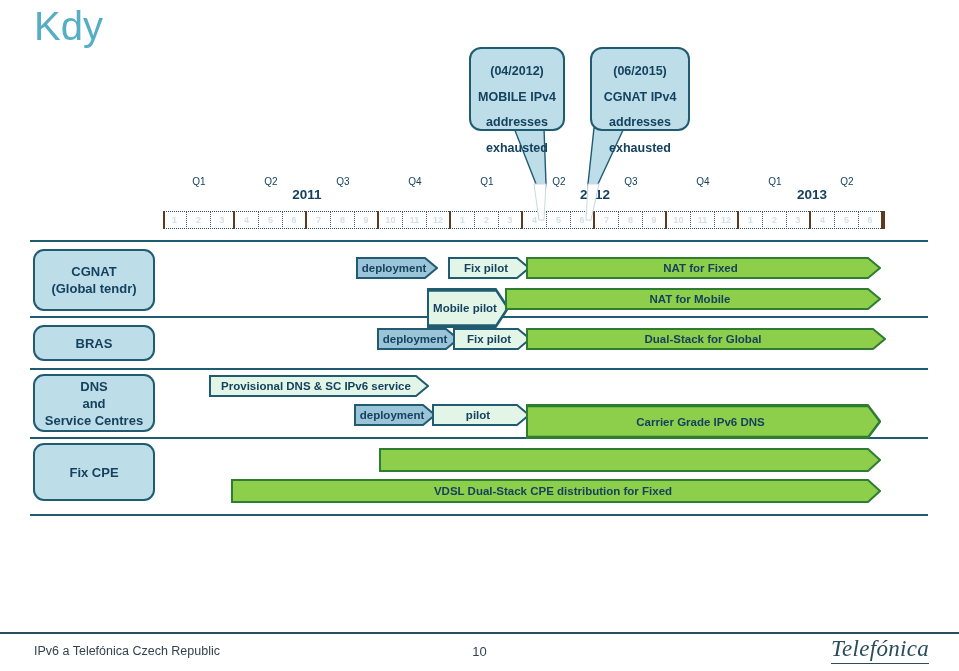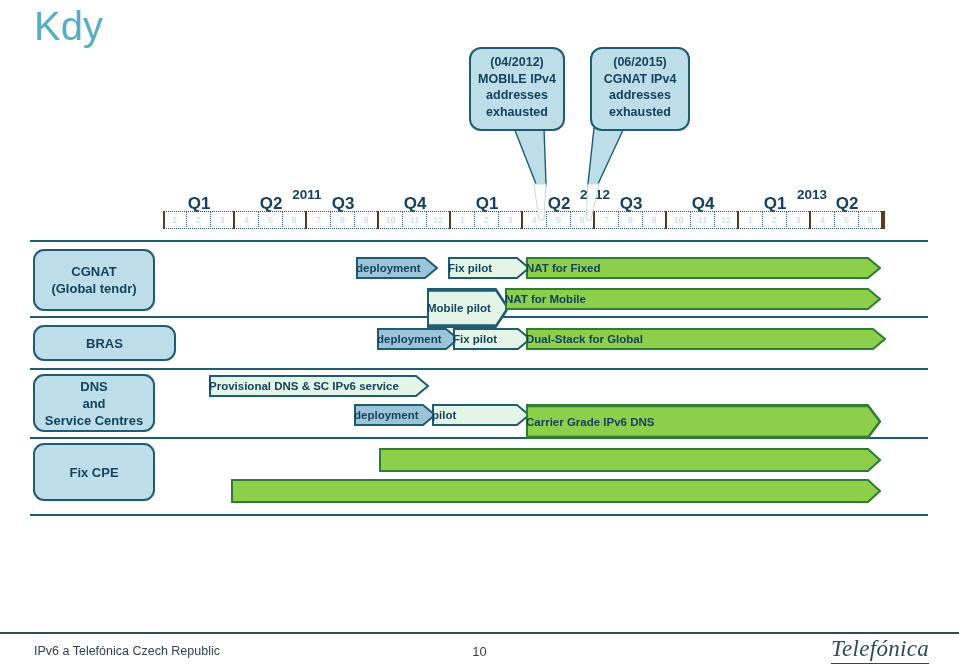--- a/index.html
+++ b/index.html
@@ -37,21 +37,21 @@
     border: 2px solid #1F5C72;
     border-radius: 12px;
     text-align: center;
     font-size: 12.5px;
     font-weight: bold;
     color: #14425E;
     line-height: 16.5px;
     padding-top: 5px;
     z-index: 6;
   }
-  .callout .ln { display: block; white-space: nowrap; }
+  .callout .ln { display: block; white-space: nowrap; margin-top: 9px; }
 
   .tail-svg {
     position: absolute;
     z-index: 5;
     overflow: visible;
   }
 
   
   #timeline {
     position: absolute;
@@ -64,24 +64,24 @@
     position: absolute;
     font-size: 13.5px;
     font-weight: bold;
     color: #14425E;
     top: 0px;
     text-align: center;
     margin-top: 19px;
   }
   .q-lbl {
     position: absolute;
-    font-size: 17px;
-    font-weight: bold;
+    font-size: 10px;
+    font-weight: normal;
     color: #14425E;
-    top: 26px;
+    top: 8px;
     text-align: center;
   }
   #axis {
     position: absolute;
     top: 43px;
     left: 0;
     width: 722px;
     height: 18px;
   }
   .month-cell {
@@ -139,21 +139,21 @@
   .row-label .ln { display: block; }
 
   
   .bar {
     position: absolute;
     box-sizing: border-box;
     font-size: 11.5px;
     font-weight: bold;
     display: flex;
     align-items: center;
-    justify-content: flex-start;
+    justify-content: center;
     text-align: center;
     white-space: nowrap;
     color: #14425E;
     padding-right: 6px;
   }
   .bar > span { position: relative; z-index: 2; }
   .bar svg {
     position: absolute;
     left: 0; top: 0;
     width: 100%; height: 100%;
@@ -321,21 +321,21 @@
     </svg>
   <span>Mobile pilot</span>
 </div>
 <div class="bar green" style="left:505px; top:288px; width:376px; height:22px;">
     <svg viewBox="0 0 376 22" preserveAspectRatio="none">
       <polygon points="1,1 363,1 375,11 363,21 1,21" fill="#8DCE4B" stroke="#2E7D32" stroke-width="2" stroke-linejoin="miter"></polygon>
     </svg>
   <span>NAT for Mobile</span>
 </div>
 
-<div class="row-label" style="left:33px; top:325px; width:143px; height:36px;">
+<div class="row-label" style="left:33px; top:325px; width:122px; height:36px;">
   <span class="ln">BRAS</span>
 </div>
 
 <div class="bar" style="left:377px; top:328px; width:82px; height:22px;">
     <svg viewBox="0 0 82 22" preserveAspectRatio="none">
       <polygon points="1,1 69,1 81,11 69,21 1,21" fill="#9CC4D8" stroke="#1F5C72" stroke-width="2" stroke-linejoin="miter"></polygon>
     </svg>
   <span>deployment</span>
 </div>
 <div class="bar" style="left:453px; top:328px; width:78px; height:22px;">
@@ -388,18 +388,19 @@
 
 <div class="bar green" style="left:379px; top:448px; width:502px; height:24px;">
     <svg viewBox="0 0 502 24" preserveAspectRatio="none">
       <polygon points="1,1 489,1 501,12 489,23 1,23" fill="#8DCE4B" stroke="#2E7D32" stroke-width="2" stroke-linejoin="miter"></polygon>
     </svg>
 </div>
 <div class="bar green" style="left:231px; top:479px; width:650px; height:24px;">
     <svg viewBox="0 0 650 24" preserveAspectRatio="none">
       <polygon points="1,1 637,1 649,12 637,23 1,23" fill="#8DCE4B" stroke="#2E7D32" stroke-width="2" stroke-linejoin="miter"></polygon>
     </svg>
+  <span>VDSL Dual-Stack CPE distribution for Fixed</span>
 </div>
 
 <div id="footer-rule"></div>
 <div id="footer-left">IPv6 a Telefónica Czech Republic</div>
 <div id="footer-page">10</div>
 <div id="footer-logo">Telefónica</div>
 
 </body></html>

